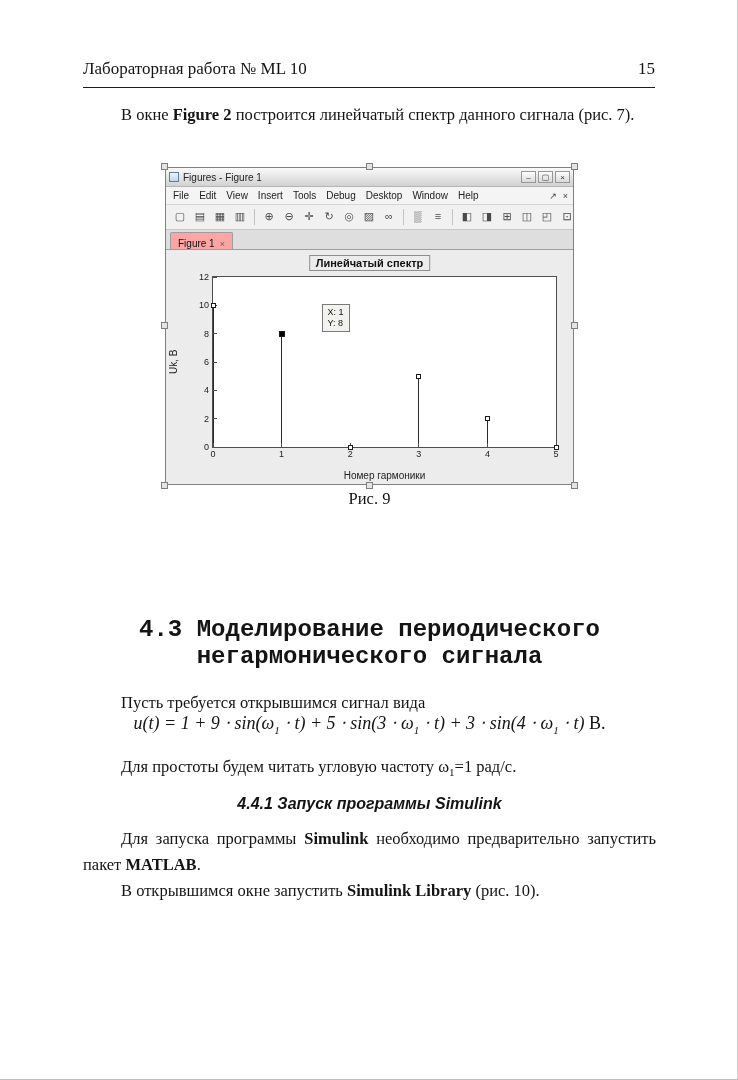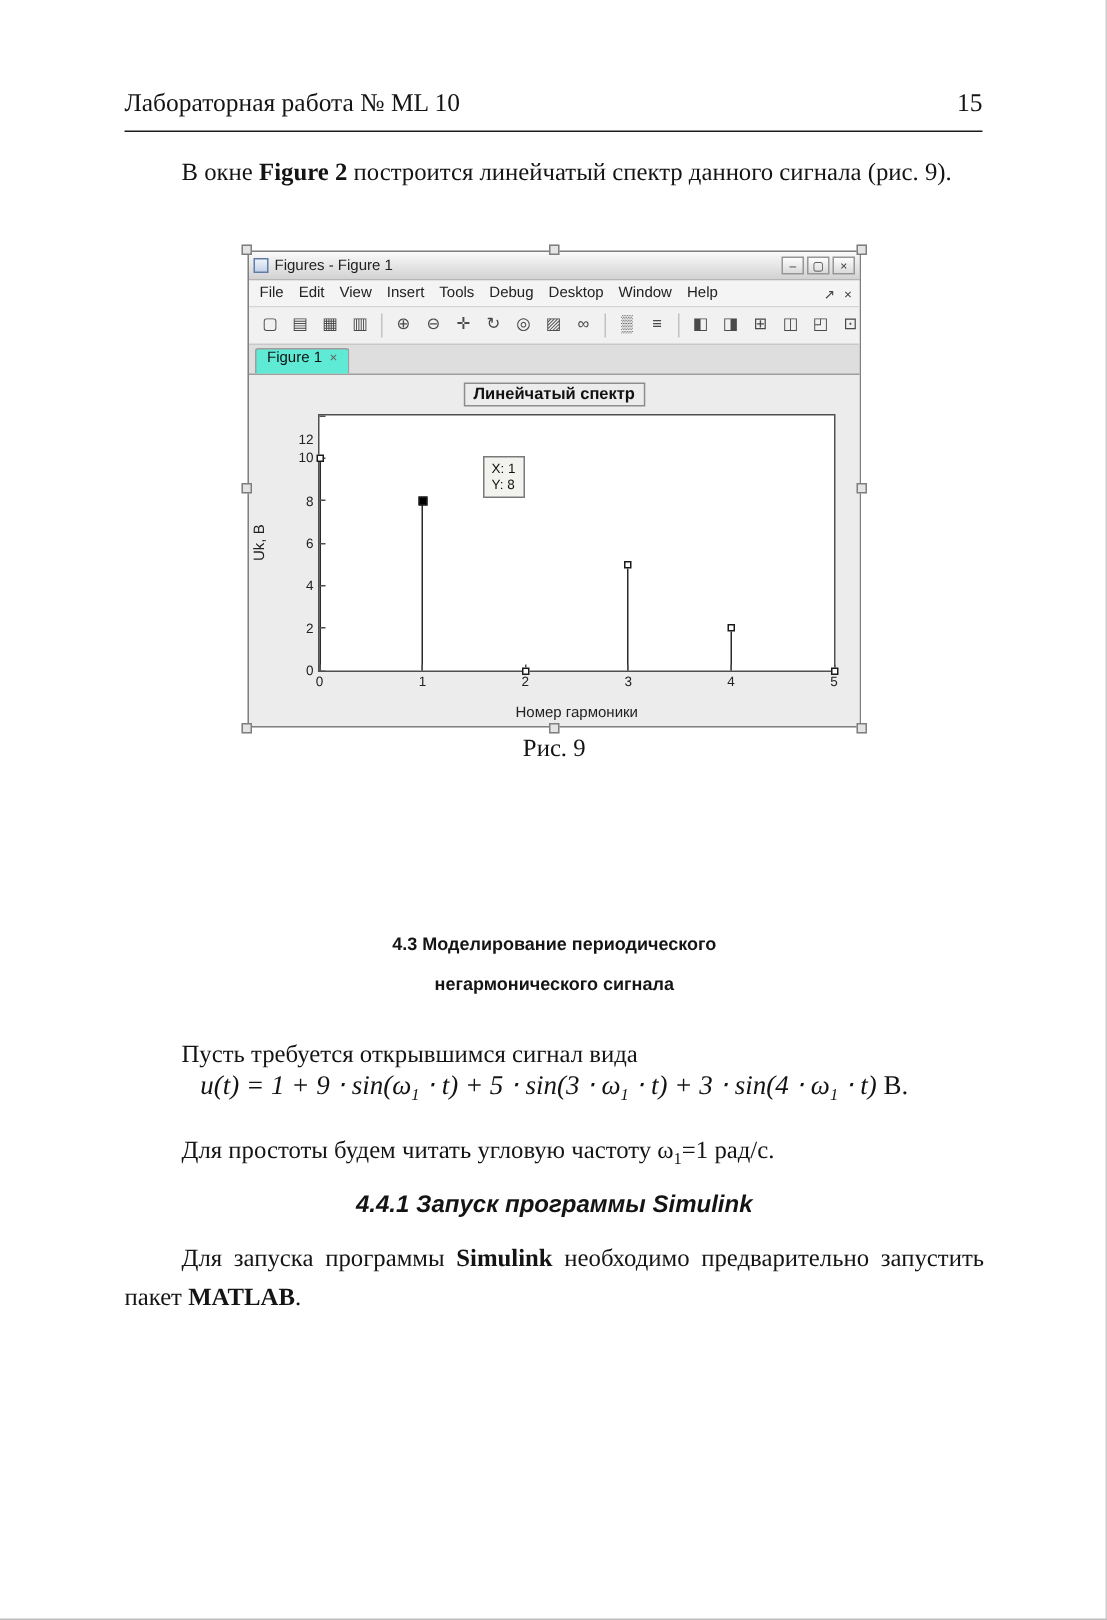--- a/index.html
+++ b/index.html
@@ -27,54 +27,54 @@
   .wtitle{font-size:10px;margin-left:4px;flex:1;color:#222;white-space:nowrap;overflow:hidden;}
   .wbtn{width:15px;height:12px;border:1px solid #979797;background:linear-gradient(#fdfdfd,#dadada);font-size:8px;line-height:11px;text-align:center;margin-left:2px;color:#333;flex:none;box-sizing:border-box;}
   .menubar{height:17px;background:#f4f4f4;border-bottom:1px solid #d6d6d6;display:flex;align-items:center;padding:0 2px;flex:none;}
   .menu-item{font-size:10px;padding:1px 5px;color:#222;white-space:nowrap;}
   .spacer{flex:1;}
   .mini-btn{font-size:9px;color:#444;padding:0 3px;}
   .toolbar{height:24px;background:#f1f1f1;border-bottom:1px solid #c9c9c9;display:flex;align-items:center;padding:0 4px;flex:none;}
   .ticon{width:18px;height:18px;font-size:11px;line-height:17px;text-align:center;color:#4a4a4a;margin:0 1px;flex:none;}
   .tsep{width:1px;height:16px;background:#c2c2c2;margin:0 4px;flex:none;}
   .tabbar{height:19px;background:#dedede;border-bottom:1px solid #9e9e9e;display:flex;align-items:flex-end;padding:0 4px;flex:none;}
-  .tab{display:inline-flex;align-items:flex-start;gap:5px;height:16px;background:#5eead4;border:1px solid #9e9e9e;border-bottom:none;border-radius:2px 2px 0 0;padding:0 7px;font-size:10px;color:#111;}
+  .tab{display:inline-flex;align-items:flex-end;gap:5px;height:16px;background:#fca5a5;border:1px solid #9e9e9e;border-bottom:none;border-radius:2px 2px 0 0;padding:0 7px;font-size:10px;color:#111;}
   .tabx{font-size:9px;color:#666;}
   .content{flex:1;position:relative;background:#ececec;}
   .ctitle{position:absolute;top:5px;left:50%;transform:translateX(-50%);font-size:11px;font-weight:bold;color:#111;border:1px solid #8d8d8d;padding:1px 6px;background:#ececec;white-space:nowrap;z-index:2;}
   .axes{position:absolute;left:46px;right:16px;top:26px;bottom:36px;background:#fff;border:1px solid #4f4f4f;}
   .xlab{position:absolute;left:46px;right:16px;bottom:3px;text-align:center;font-size:10px;color:#222;}
   .ylab{position:absolute;left:1px;top:26px;bottom:36px;width:13px;writing-mode:vertical-rl;transform:rotate(180deg);display:flex;align-items:center;justify-content:center;font-size:10px;color:#222;}
   .stem{position:absolute;width:1px;background:#2a2a2a;}
   .marker{position:absolute;width:5px;height:5px;box-sizing:border-box;border:1px solid #1a1a1a;background:#fff;z-index:1;}
   .marker.sel{width:6px;height:6px;background:#000;}
   .xtick{position:absolute;bottom:0;width:1px;height:4px;background:#4f4f4f;}
   .ytick{position:absolute;left:0;width:4px;height:1px;background:#4f4f4f;}
   .xticklab{position:absolute;top:100%;margin-top:2px;transform:translateX(-50%);font-size:9px;color:#222;}
   .yticklab{position:absolute;right:100%;margin-right:4px;transform:translateY(-50%);font-size:9px;color:#222;}
   .datatip{position:absolute;border:1px solid #7a7a7a;background:#f2f2ee;padding:2px 5px;font-size:9px;line-height:11px;color:#111;z-index:3;white-space:nowrap;margin-left:36px;}
 
   .caption{position:absolute;left:83px;width:573px;top:489px;text-align:center;font-size:16.5px;margin:0;}
-  .h43{position:absolute;left:83px;width:573px;top:616px;text-align:center;font-family:Liberation Sans, sans-serif;font-weight:bold;font-size:12px;line-height:27px;margin:0;}
+  .h43{position:absolute;left:83px;width:573px;top:616px;text-align:center;font-family:Liberation Mono, monospace;font-weight:bold;font-size:24px;line-height:27px;margin:0;}
   .formula{position:absolute;left:83px;width:573px;top:712px;text-align:center;font-size:18px;font-style:italic;margin:0;}
   .formula .unit{font-style:normal;}
   .h441{position:absolute;left:83px;width:573px;top:795px;text-align:center;font-family:"Liberation Sans",sans-serif;font-weight:bold;font-style:italic;font-size:16px;margin:0;}
 </style>
 </head>
 <body>
 
 <div class="page">
 
   <div class="hdr">
     <span>Лабораторная работа № ML 10</span>
     <span>15</span>
   </div>
   <div class="rule"></div>
 
-  <p class="para" id="p1"><span>В окне </span><b>Figure 2</b><span> построится линейчатый спектр данного сигнала (рис. 9).</span></p>
+  <p class="para" id="p1"><span>В окне </span><b>Figure 2</b><span> построится линейчатый спектр данного сигнала (рис. 7).</span></p>
 
   <div class="figwrap">
     <div class="hnd h-tl"></div>
     <div class="hnd h-tc"></div>
     <div class="hnd h-tr"></div>
     <div class="hnd h-ml"></div>
     <div class="hnd h-mr"></div>
     <div class="hnd h-bl"></div>
     <div class="hnd h-bc"></div>
     <div class="hnd h-br"></div>
@@ -166,21 +166,21 @@
             <div class="yticklab" style="top: 141.667px;">2</div>
             <div class="ytick" style="top: 112.833px;"></div>
             <div class="yticklab" style="top: 113.333px;">4</div>
             <div class="ytick" style="top: 84.5px;"></div>
             <div class="yticklab" style="top: 85px;">6</div>
             <div class="ytick" style="top: 56.1667px;"></div>
             <div class="yticklab" style="top: 56.6667px;">8</div>
             <div class="ytick" style="top: 27.8333px;"></div>
             <div class="yticklab" style="top: 28.3333px;">10</div>
             <div class="ytick" style="top: -0.5px;"></div>
-            <div class="yticklab" style="top: 16px;">12</div>
+            <div class="yticklab" style="top: 0px;">12</div>
             <div class="datatip" style="left: 72.6px; top: 26.6667px;">
               <div>X: 1</div>
               <div>Y: 8</div>
             </div>
           </div>
         <div class="xlab">Номер гармоники</div>
       </div>
     </div>
   </div>
 
@@ -192,14 +192,15 @@
   <p class="para" id="p3">Пусть требуется открывшимся сигнал вида</p>
 
   <div class="formula"><i><span>u(t) = 1 + 9 ⋅ sin(ω</span><sub>1</sub><span> ⋅ t) + 5 ⋅ sin(3 ⋅ ω</span><sub>1</sub><span> ⋅ t) + 3 ⋅ sin(4 ⋅ ω</span><sub>1</sub><span> ⋅ t)</span></i><span class="unit"> В.</span></div>
 
   <p class="para" id="p4"><span>Для простоты будем читать угловую частоту ω</span><sub>1</sub><span>=1 рад/с.</span></p>
 
   <h3 class="h441">4.4.1 Запуск программы Simulink</h3>
 
   <p class="para" id="p5"><span>Для запуска программы </span><b>Simulink</b><span> необходимо предварительно запустить пакет </span><b>MATLAB</b><span>.</span></p>
 
+  <p class="para" id="p6"><span>В открывшимся окне запустить </span><b>Simulink Library</b><span> (рис. 10).</span></p>
 
 </div>
 
 </body></html>

